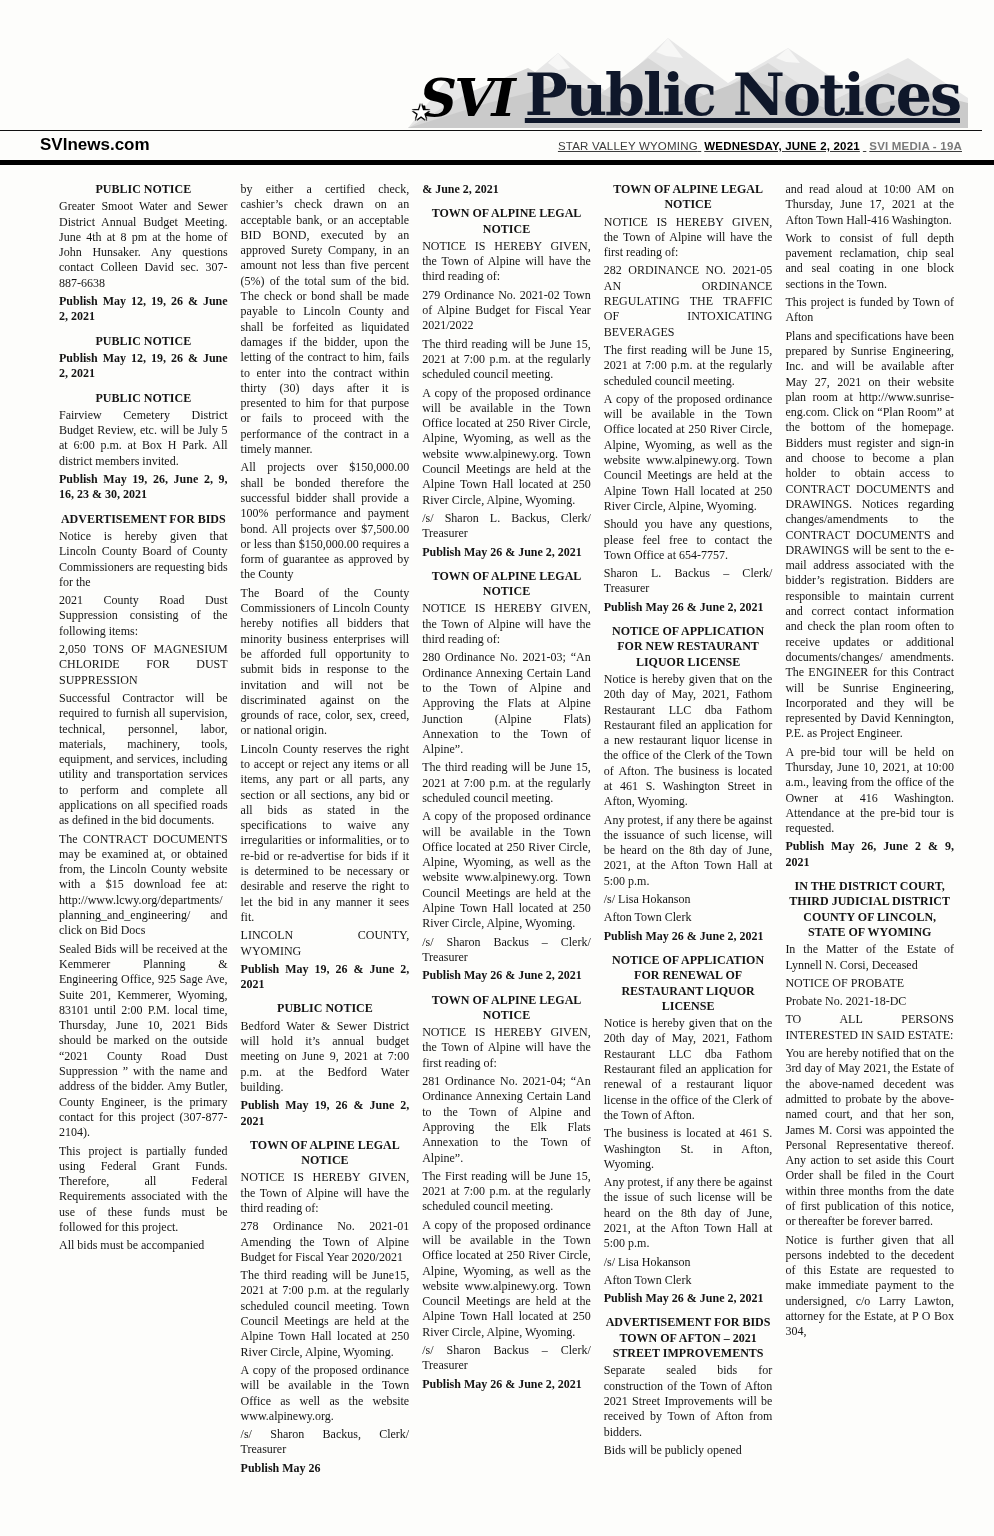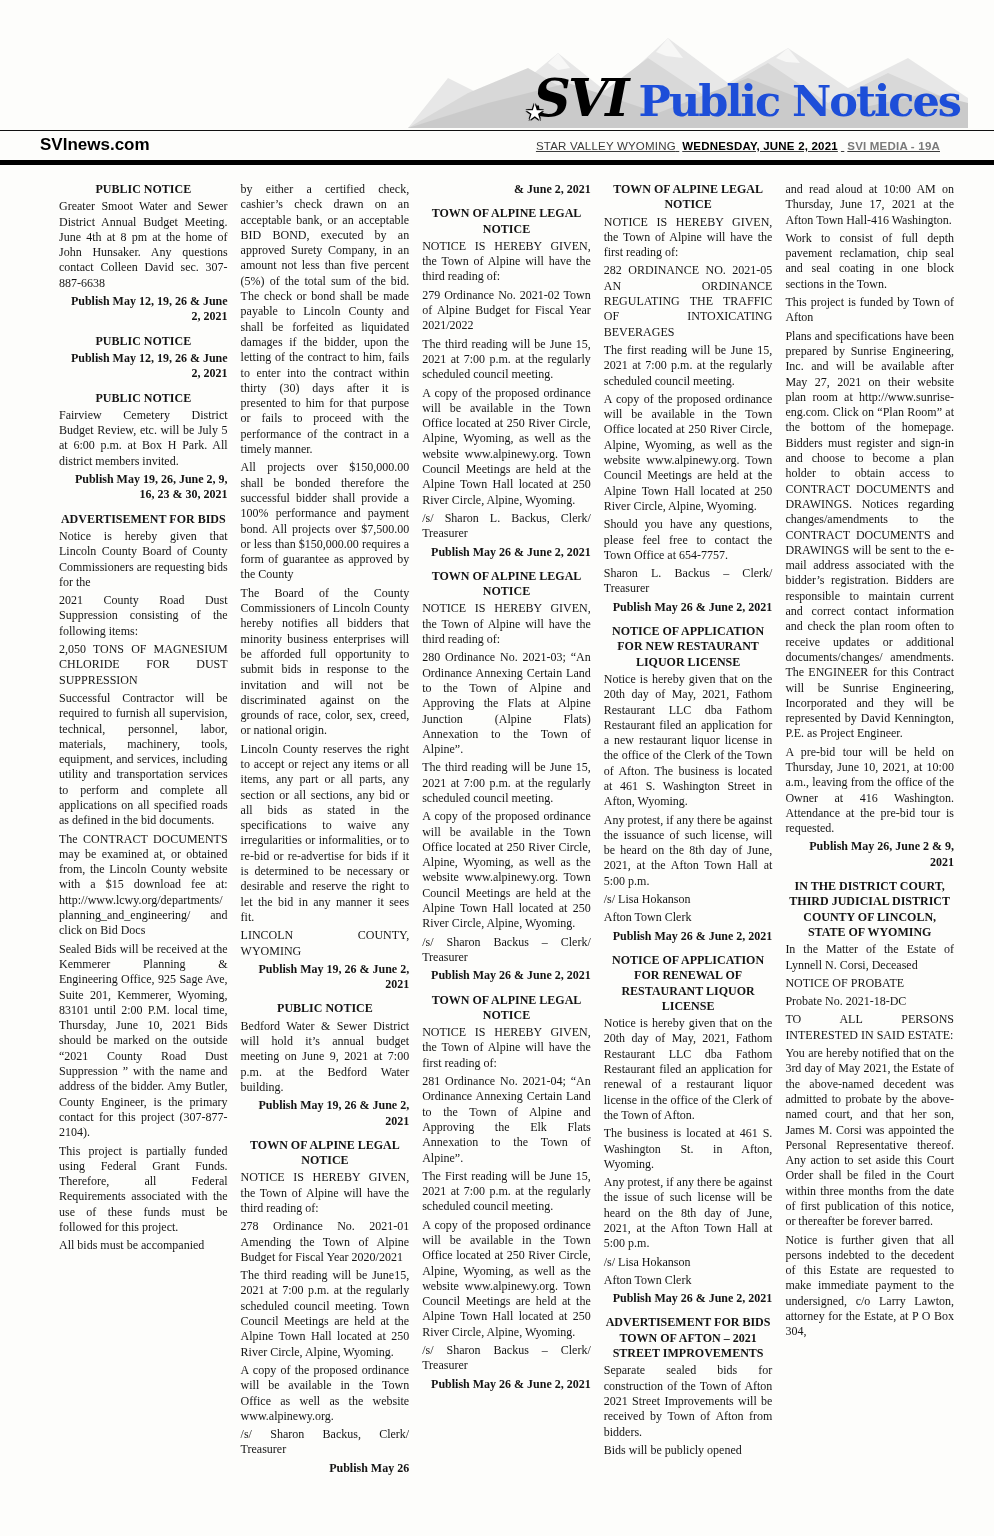--- a/index.html
+++ b/index.html
@@ -22,42 +22,43 @@
     font-size:52px; line-height:.95; letter-spacing:-3px;
     position:relative; margin-right:12px; color:#000;
   }
   .logo .star {
     position:absolute; left:-7px; bottom:1px; font-size:19px; font-style:normal; letter-spacing:0;
     color:#fff;
     text-shadow:0 0 2px #000, 1px 1px 0 #000, -1px -1px 0 #000, 1px -1px 0 #000, -1px 1px 0 #000;
   }
   .title {
     font-family:"DejaVu Serif", serif; font-weight:bold;
-    font-size:43px; line-height:.95; letter-spacing:-2px; color:#1d4ed8;
+    font-size:57px; line-height:.95; letter-spacing:-2px; color:#0f172a;
     white-space:nowrap;
+    text-decoration:underline;
   }
   .info-row {
     position:relative; z-index:1;
     display:flex; justify-content:space-between; align-items:baseline;
-    margin:8px 0 0 0; padding:4px 54px 5px 40px;
+    margin:8px 12px 0 0; padding:4px 20px 5px 40px;
     border-top:1.5px solid #111;
     gap:26px;
   }
   .site { font-family:"Liberation Sans", sans-serif; font-weight:bold; font-size:17px; color:#000; }
   .right-info { font-family:"Liberation Sans", sans-serif; font-size:11.5px; color:#3c3c3c; letter-spacing:.2px;text-decoration:underline; }
   .right-info .date { font-weight:bold; color:#000; margin:0 3px; }
   .right-info .edition { color:#7a7a7a; font-weight:bold; margin-left:3px; }
   .bar { height:5px; background:#000; }
   
   .columns { display:flex; gap:13px; padding:16px 40px 0 59px; }
   .col { flex:1 1 0; min-width:0; font-size:12px; line-height:15.3px; text-align:justify; }
   .blk { margin-bottom:3px; overflow-wrap:break-word; }
   .blk.heading { font-weight:bold; text-align:center; margin-top:9px; margin-bottom:2px; }
   .col .blk:first-child { margin-top:1px; }
-  .blk.publish { font-weight:bold; text-align:right; margin-bottom:4px; }
+  .blk.publish { font-weight:bold; margin-bottom:4px; }
 </style>
 </head>
 <body>
 
 <div class="page">
 
   <header>
     <div class="mountains">
       <svg viewBox="0 0 560 120" width="560" height="120" preserveAspectRatio="none">
         <polygon points="0,120 40,70 90,95 150,45 200,85 260,30 320,75 380,40 440,80 500,50 560,90 560,120" fill="#e4e4e4"></polygon>

